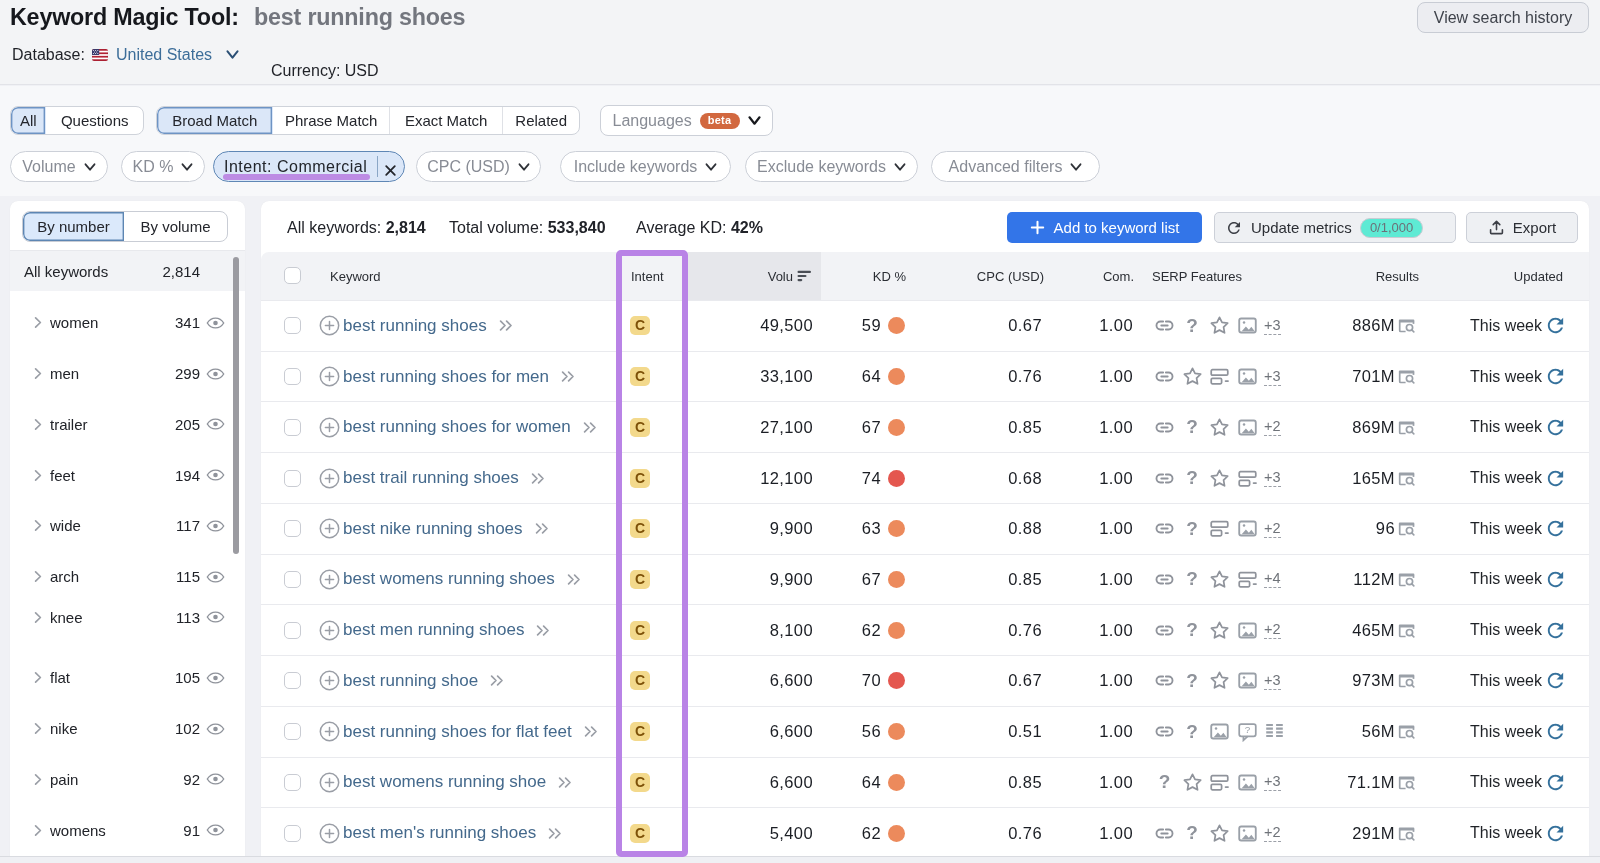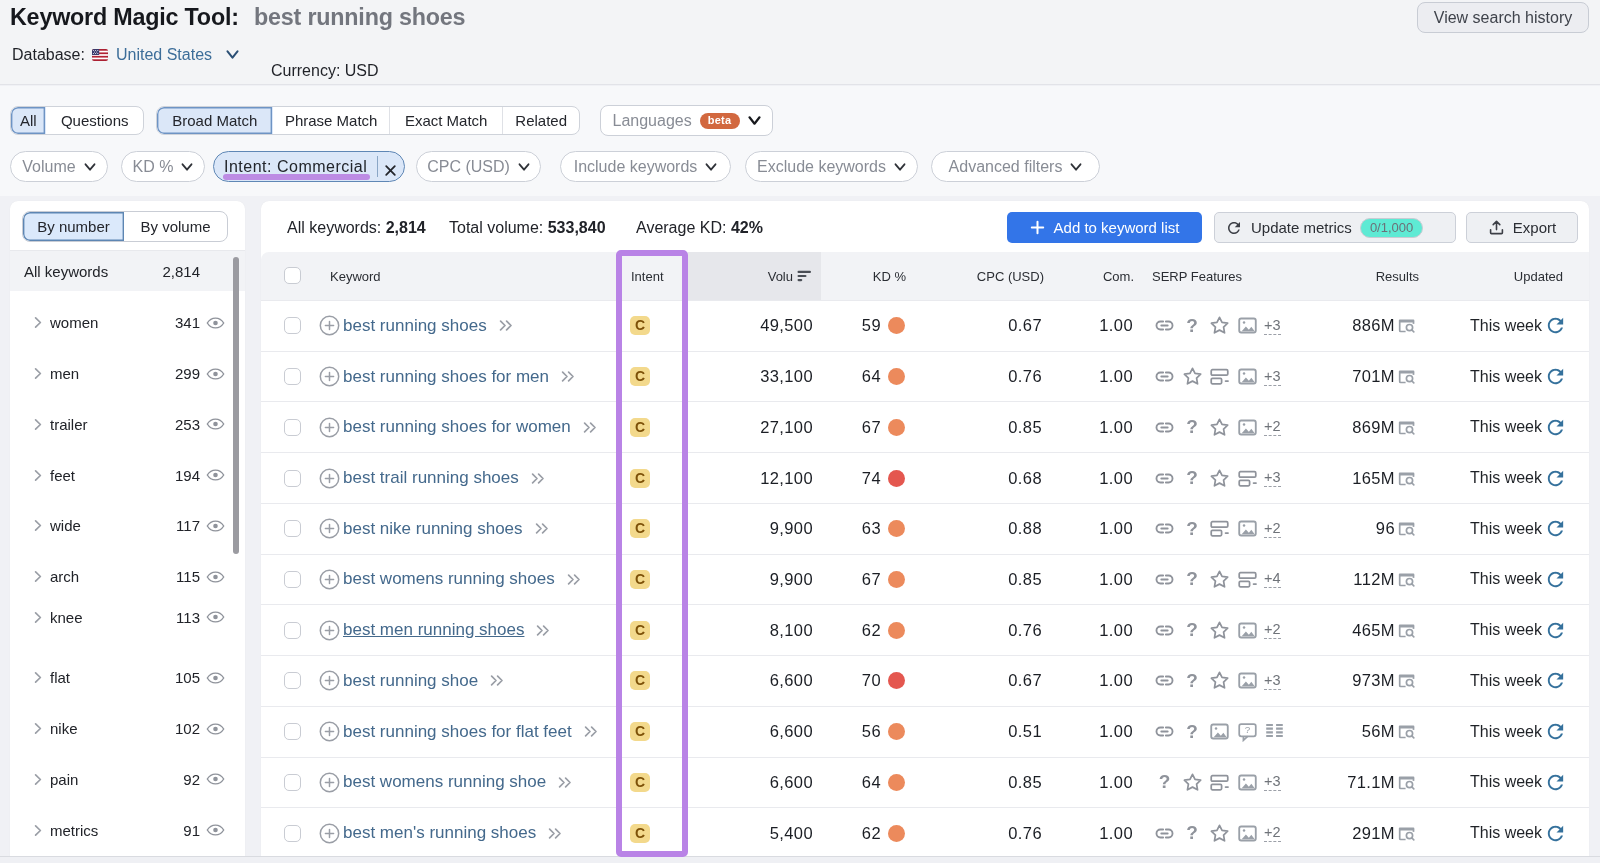--- a/index.html
+++ b/index.html
@@ -149,21 +149,21 @@
         </svg>
       </span>
 </div>
 <div class="sitem" style="top:198.0px;">
   <span class="cell" style="left:23px;">
         <svg width="10" height="13" viewBox="0 0 10 13" style="">
           <path d="M2.6 1.8L7.4 6.5 2.6 11.2" fill="none" stroke="#9a9ea6" stroke-width="1.7" stroke-linecap="round" stroke-linejoin="round"></path>
         </svg>
       </span>
   <span class="cell sname" style="left:40px;">trailer</span>
-  <span class="cell snum" style="right:45px;">253</span>
+  <span class="cell snum" style="right:45px;">205</span>
   <span class="cell" style="left:196px;">
         <svg width="19" height="14" viewBox="0 0 19 14" style="">
           <path d="M1.3 7S4.3 2.1 9.5 2.1 17.7 7 17.7 7s-3 4.9-8.2 4.9S1.3 7 1.3 7z" fill="none" stroke="#8f939b" stroke-width="1.4"></path>
           <circle cx="9.5" cy="7" r="2.3" fill="#8f939b"></circle>
         </svg>
       </span>
 </div>
 <div class="sitem" style="top:248.8px;">
   <span class="cell" style="left:23px;">
         <svg width="10" height="13" viewBox="0 0 10 13" style="">
@@ -268,21 +268,21 @@
           <circle cx="9.5" cy="7" r="2.3" fill="#8f939b"></circle>
         </svg>
       </span>
 </div>
 <div class="sitem" style="top:603.8px;">
   <span class="cell" style="left:23px;">
         <svg width="10" height="13" viewBox="0 0 10 13" style="">
           <path d="M2.6 1.8L7.4 6.5 2.6 11.2" fill="none" stroke="#9a9ea6" stroke-width="1.7" stroke-linecap="round" stroke-linejoin="round"></path>
         </svg>
       </span>
-  <span class="cell sname" style="left:40px;">metrics</span>
+  <span class="cell sname" style="left:40px;">womens</span>
   <span class="cell snum" style="right:45px;">91</span>
   <span class="cell" style="left:196px;">
         <svg width="19" height="14" viewBox="0 0 19 14" style="">
           <path d="M1.3 7S4.3 2.1 9.5 2.1 17.7 7 17.7 7s-3 4.9-8.2 4.9S1.3 7 1.3 7z" fill="none" stroke="#8f939b" stroke-width="1.4"></path>
           <circle cx="9.5" cy="7" r="2.3" fill="#8f939b"></circle>
         </svg>
       </span>
 </div>
   <div style="position:absolute;left:223px;top:56px;width:6px;height:297px;background:#9b9ba1;border-radius:3px;"></div>
 </div>
@@ -735,21 +735,21 @@
 <div class="row" style="top:604.3px;">
   <span class="cell" style="left:23px;">
       <span class="cb"></span>
     </span>
   <span class="cell" style="left:58px;">
       <svg width="21" height="21" viewBox="0 0 21 21" style="">
         <circle cx="10.5" cy="10.5" r="9.2" fill="none" stroke="#9a9ea6" stroke-width="1.5"></circle>
         <path d="M10.5 6.4v8.2M6.4 10.5h8.2" stroke="#9a9ea6" stroke-width="1.5" stroke-linecap="round"></path>
       </svg>
     </span>
-  <span class="cell kwl" style="left:82px;text-decoration:underline;">best men running shoes<span style="display:inline-block;width:12px;"></span><svg width="14" height="13" viewBox="0 0 14 13" style="">
+  <span class="cell kwl" style="left:82px;">best men running shoes<span style="display:inline-block;width:12px;"></span><svg width="14" height="13" viewBox="0 0 14 13" style="">
         <path d="M1.6 2.1l4.4 4.4-4.4 4.4M7.6 2.1l4.4 4.4-4.4 4.4" fill="none" stroke="#9a9ea6" stroke-width="1.7" stroke-linecap="round" stroke-linejoin="round"></path>
       </svg></span>
   <span class="cell" style="left:369px;">
       <span class="cbadge">C</span>
     </span>
   <span class="cell num" style="right:776px;">8,100</span>
   <span class="cell num" style="right:708px;">62</span>
   <span class="cell" style="left:627px;">
       <span class="dot" style="background:#ec8a5c;"></span>
     </span>

